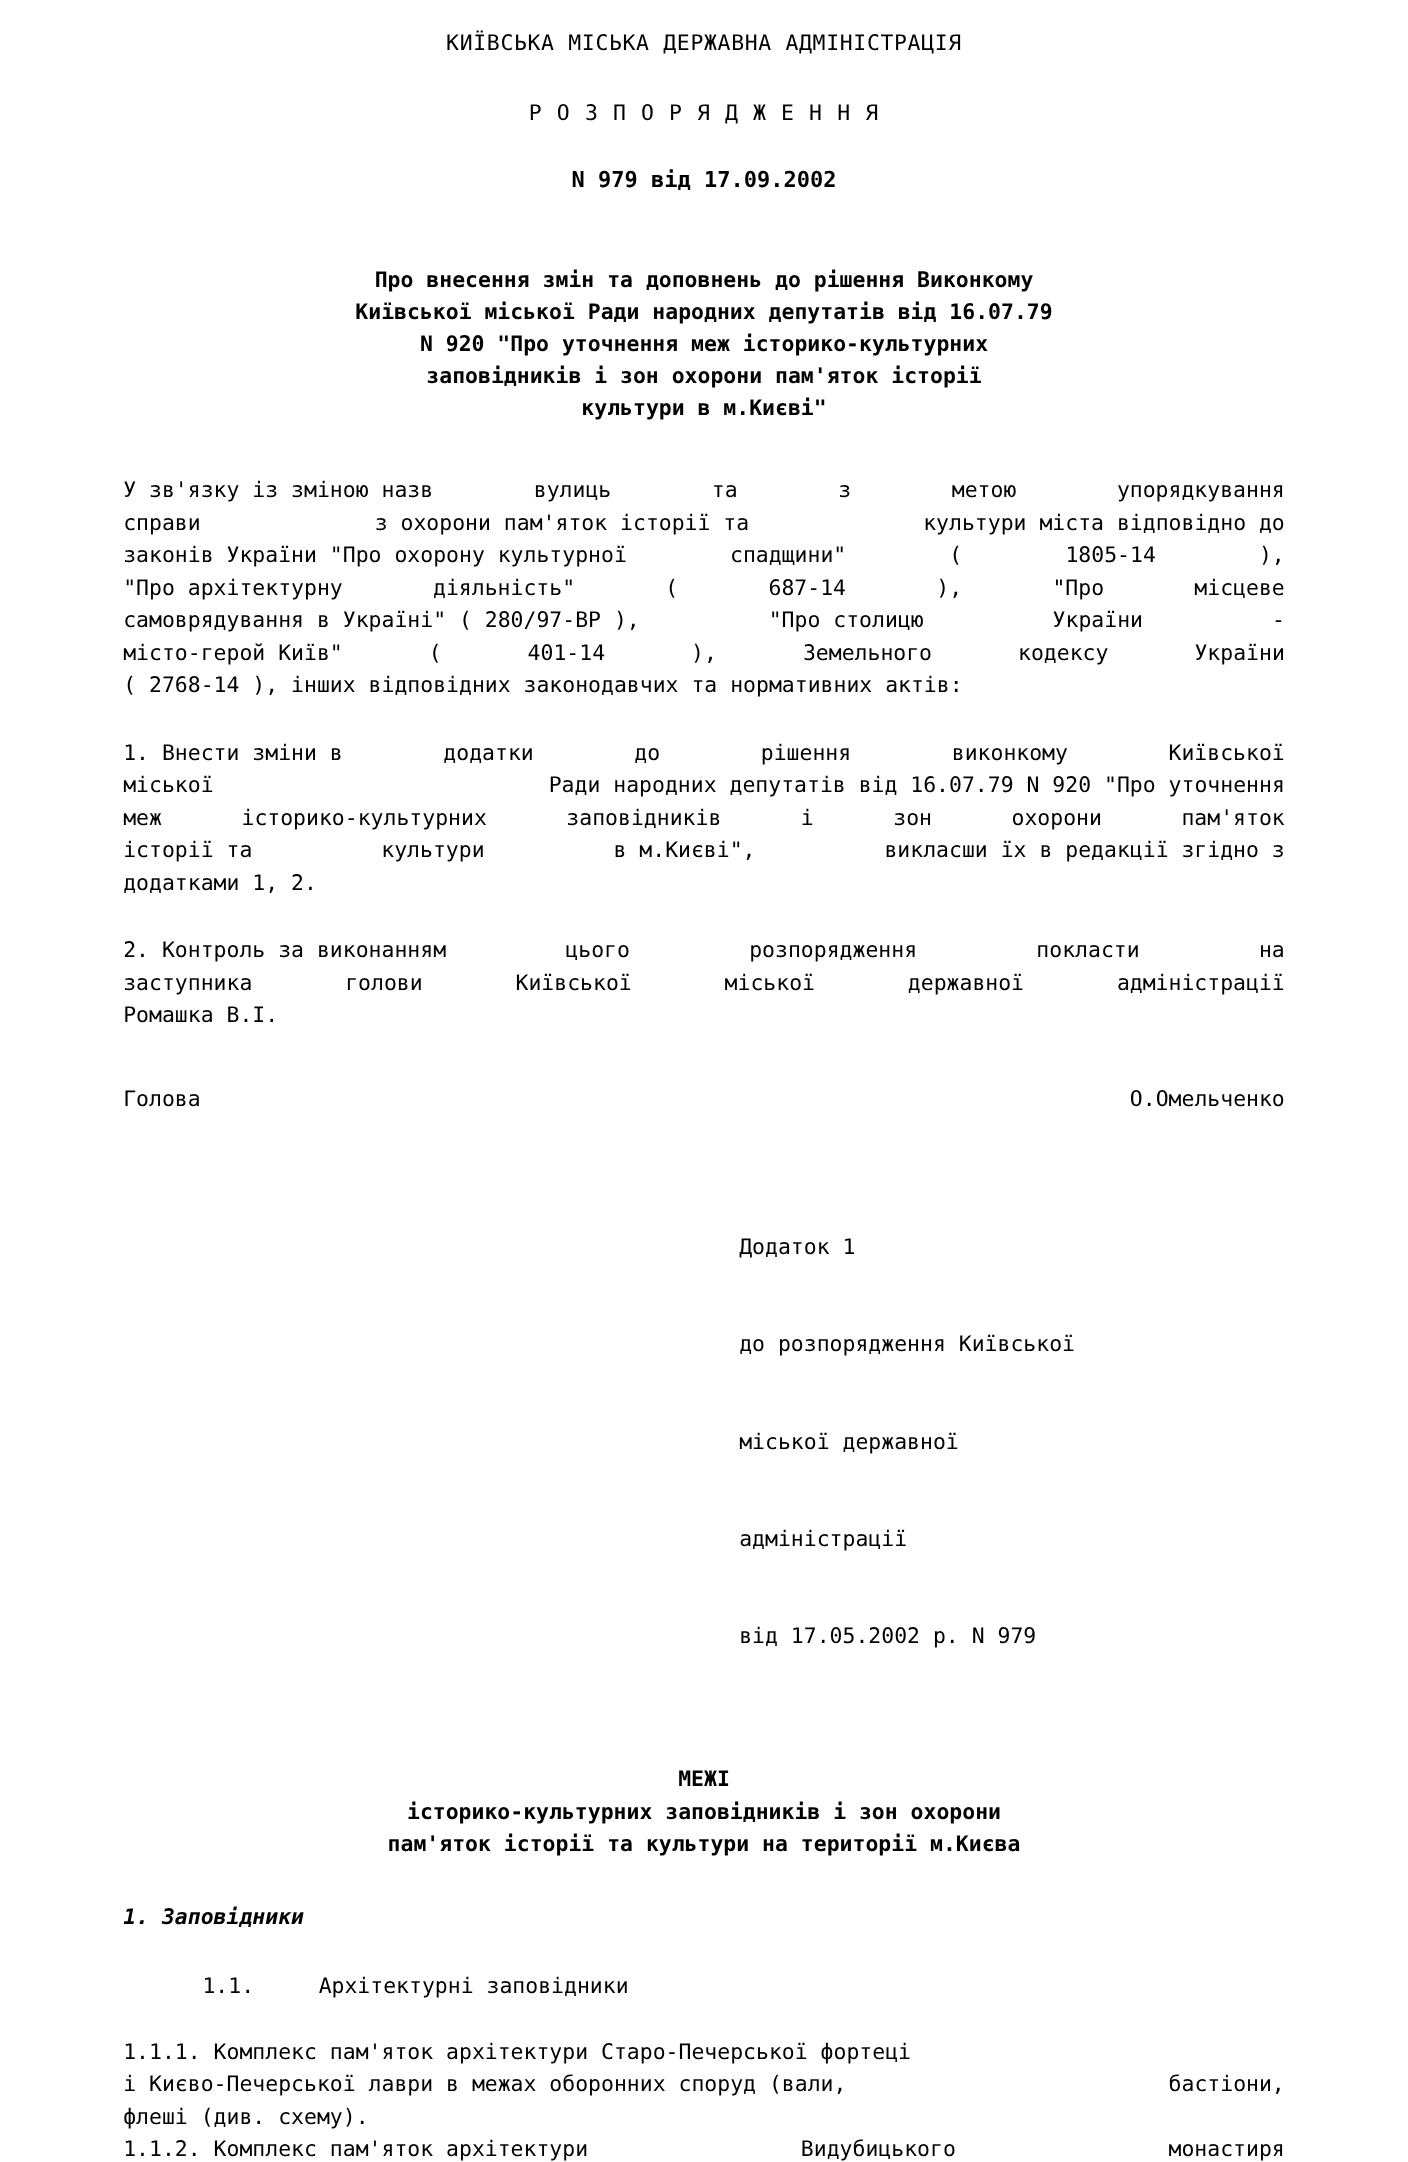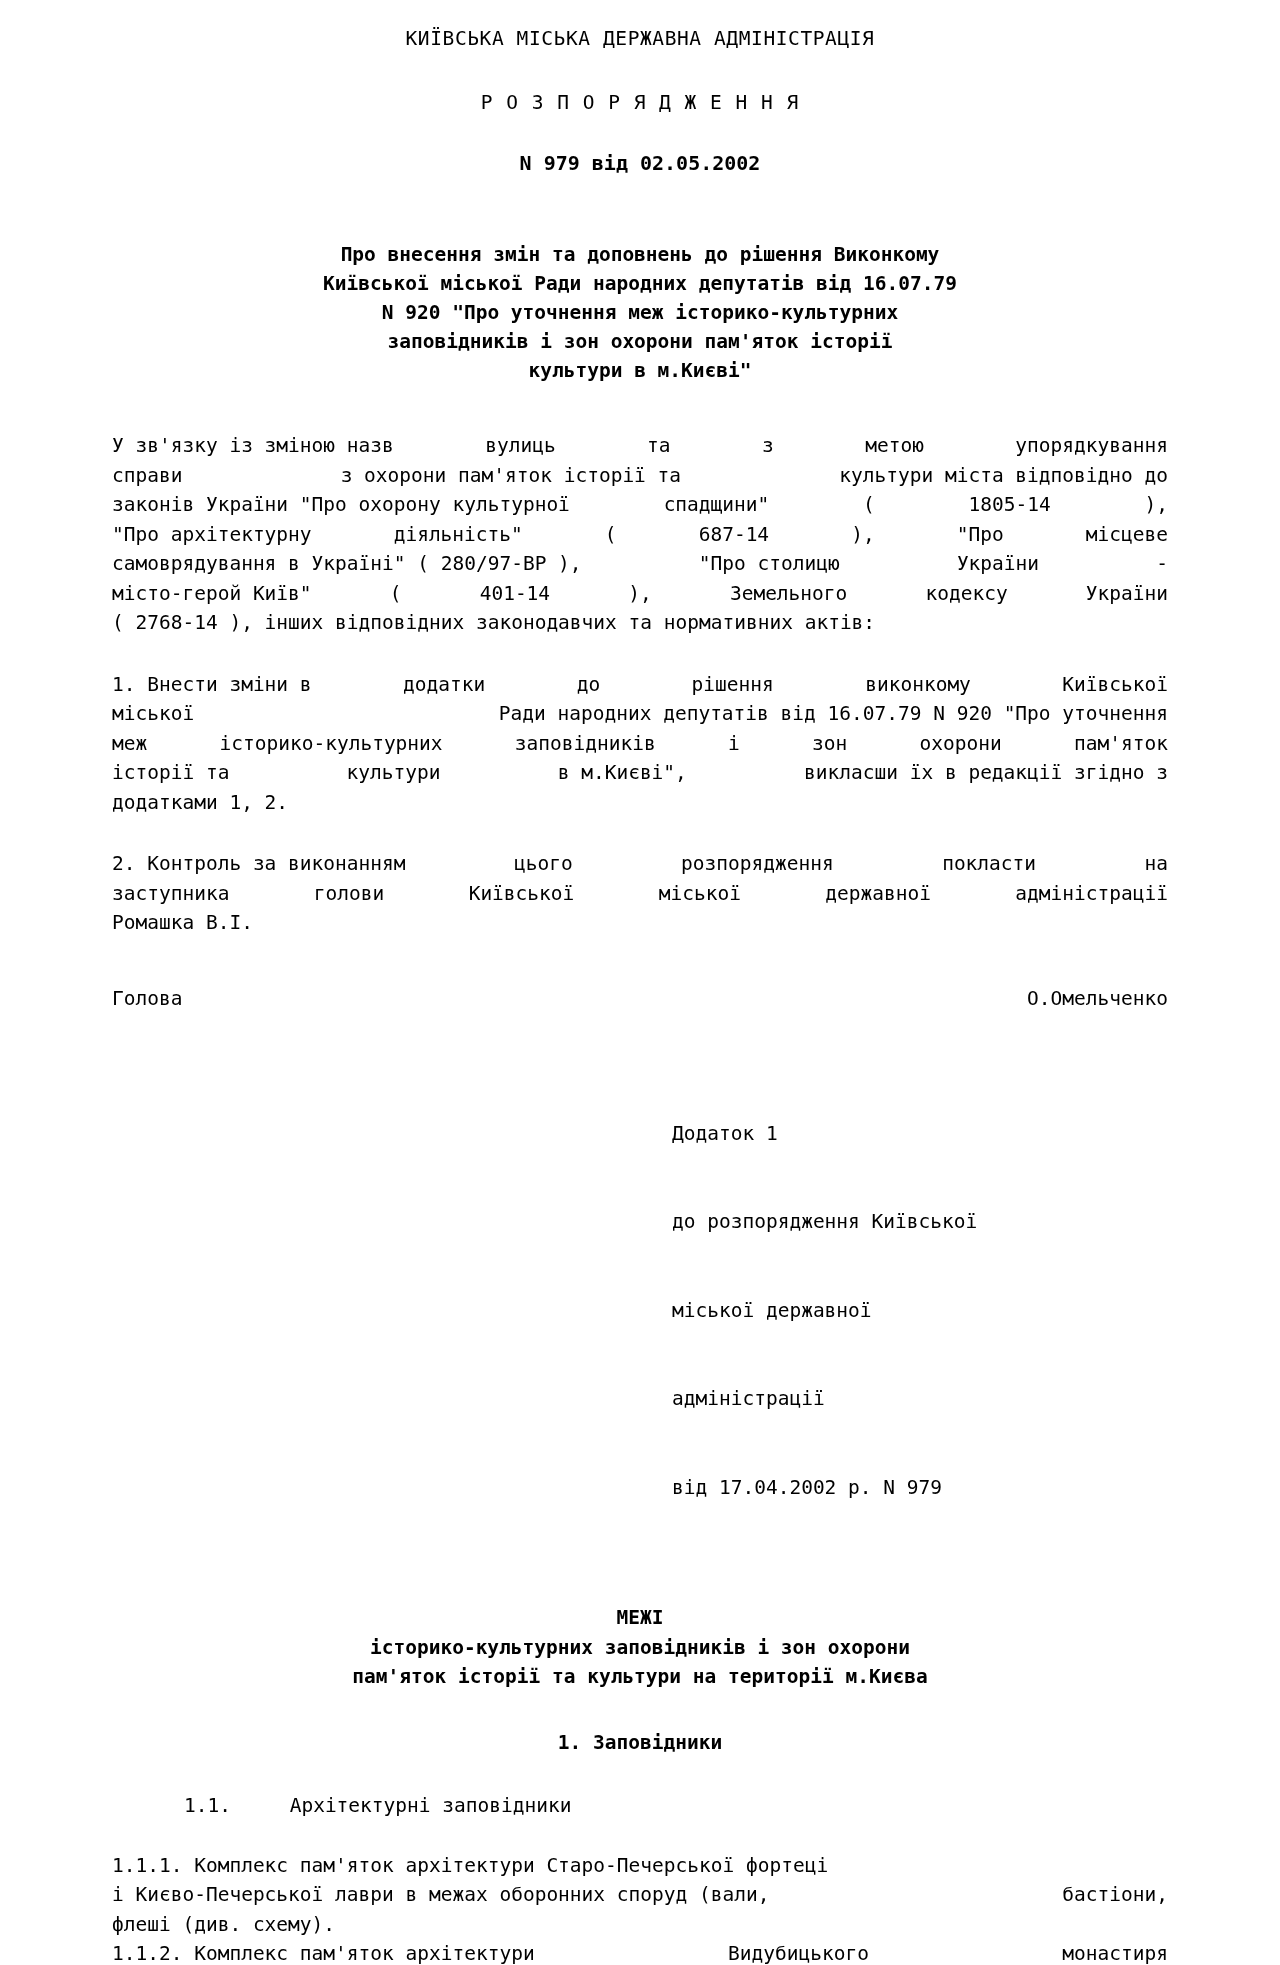--- a/index.html
+++ b/index.html
@@ -93,24 +93,25 @@
     margin-top: 42px;
     text-align: center;
     font-weight: bold;
     font-size: 19.5px;
     line-height: 29.5px;
   }
   .section-title div { white-space: pre; }
 
   .subsection-title {
     margin-top: 36px;
-    text-align: center;
-    font-weight: bold;
-    font-size: 19.5px;
-    line-height: 29.5px;
+    text-align: left;
+    font-weight: bold;
+    font-size: 19.5px;
+    line-height: 29.5px;
+    font-style: italic;
   }
   .clause-head {
     margin-top: 34px;
     font-weight: normal;
     font-size: 19.5px;
     line-height: 29.5px;
     white-space: pre;
     padding-left: 72px;
   }
   .items {
@@ -121,21 +122,21 @@
 </head>
 <body>
 
 <div class="page">
   <div class="doc">
 
     <div class="org-header">КИЇВСЬКА МІСЬКА ДЕРЖАВНА АДМІНІСТРАЦІЯ</div>
 
     <div class="doc-kind">Р О З П О Р Я Д Ж Е Н Н Я</div>
 
-    <div class="doc-number">N 979 від 02.05.2002</div>
+    <div class="doc-number">N 979 від 17.09.2002</div>
 
     <div class="title-block">
       <div class="tline">Про внесення змін та доповнень до рішення Виконкому</div>
       <div class="tline">Київської міської Ради народних депутатів від 16.07.79</div>
       <div class="tline">N 920 "Про уточнення меж історико-культурних</div>
       <div class="tline">заповідників і зон охорони пам'яток історії</div>
       <div class="tline">культури в м.Києві"</div>
     </div>
 
     <div class="spacer-lg"></div>
@@ -171,21 +172,21 @@
     <div class="sig-row">
       <span>Голова</span>
       <span>О.Омельченко</span>
     </div>
 
     <div class="appendix-block">
       <div>Додаток 1</div>
       <div>до розпорядження Київської</div>
       <div>міської державної</div>
       <div>адміністрації</div>
-      <div>від 17.04.2002 р. N 979</div>
+      <div>від 17.05.2002 р. N 979</div>
     </div>
 
     <div class="section-title">
       <div>МЕЖІ</div>
       <div>історико-культурних заповідників і зон охорони</div>
       <div>пам'яток історії та культури на території м.Києва</div>
     </div>
 
     <div class="subsection-title">1. Заповідники</div>
 

